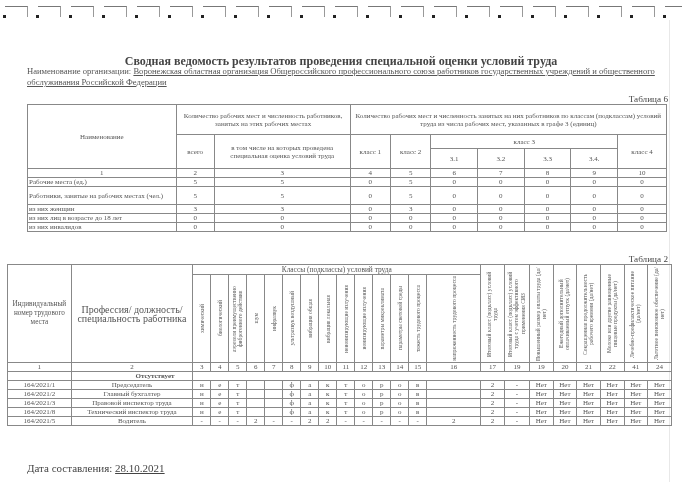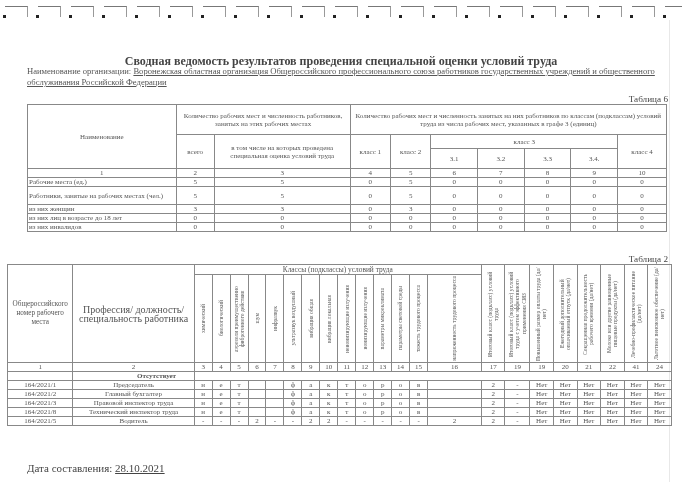--- a/index.html
+++ b/index.html
@@ -192,21 +192,21 @@
       <col style="width: 21px;">
       <col style="width: 21px;">
       <col style="width: 21px;">
       <col style="width: 21px;">
       <col style="width: 21px;">
       <col style="width: 21px;">
       <col style="width: 21px;">
     </colgroup>
   <tbody>
       <tr style="height:10px">
-    <td rowspan="2" style="font-size:7.2px;line-height:9px">Общероссийского номер рабочего места</td>
+    <td rowspan="2" style="font-size:7.2px;line-height:9px">Индивидуальный номер трудового места</td>
     <td rowspan="2" style="font-size:10px;line-height:9px">Профессия/ должность/ специальность работника</td>
     <td colspan="14" style="font-size:7.4px">Классы (подклассы) условий труда</td>
     <td rowspan="2" id="r0">
           <span class="vert" style="max-height: 96px;">Итоговый класс (подкласс) условий труда</span>
         </td>
         <td rowspan="2" id="r1">
           <span class="vert" style="max-height: 96px;">Итоговый класс (подкласс) условий труда с учетом эффективного применения СИЗ</span>
         </td>
         <td rowspan="2" id="r2">
           <span class="vert" style="max-height: 96px;">Повышенный размер оплаты труда (да/нет)</span>

